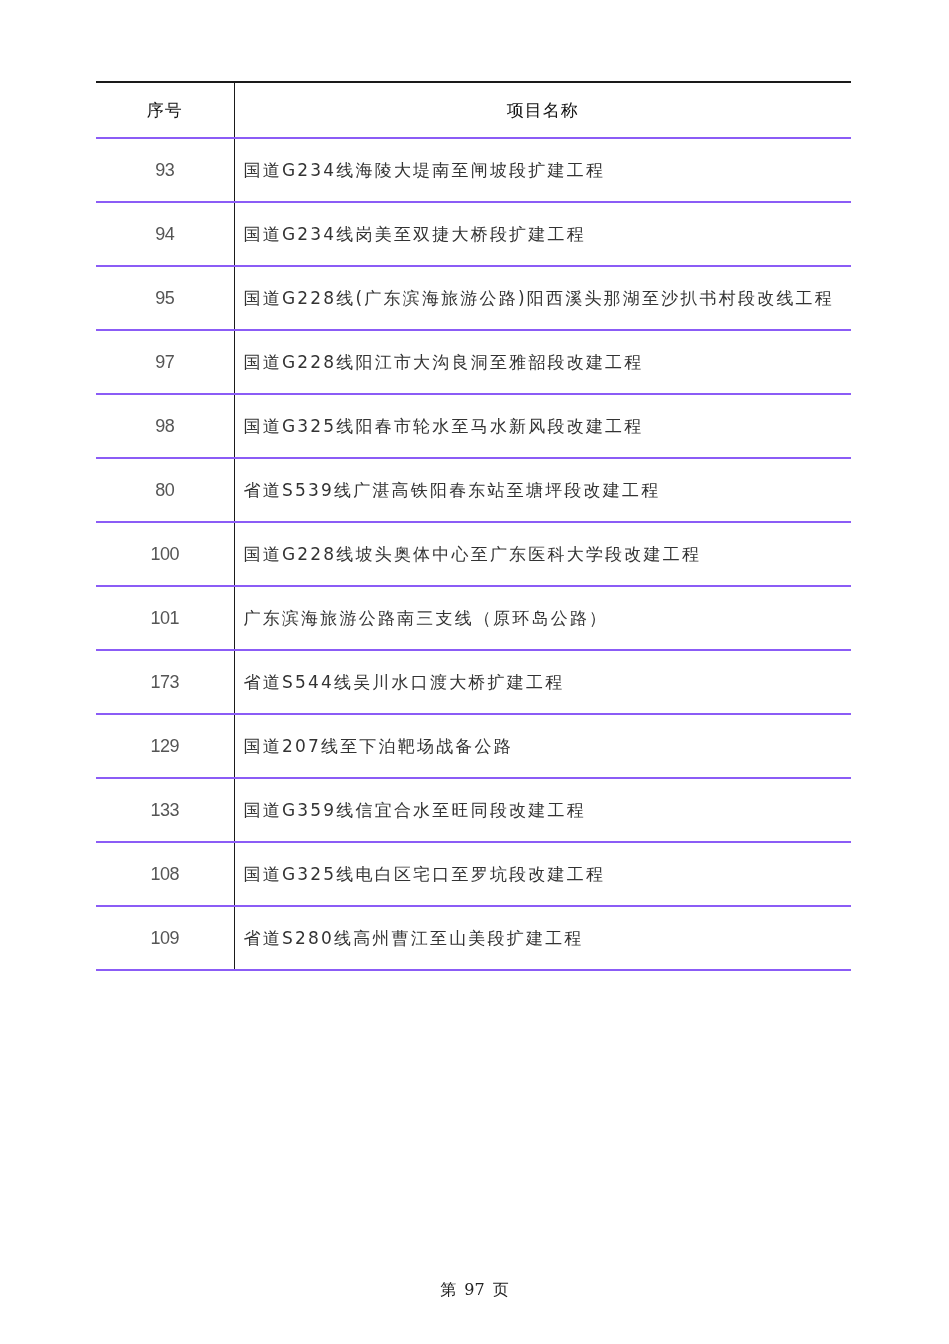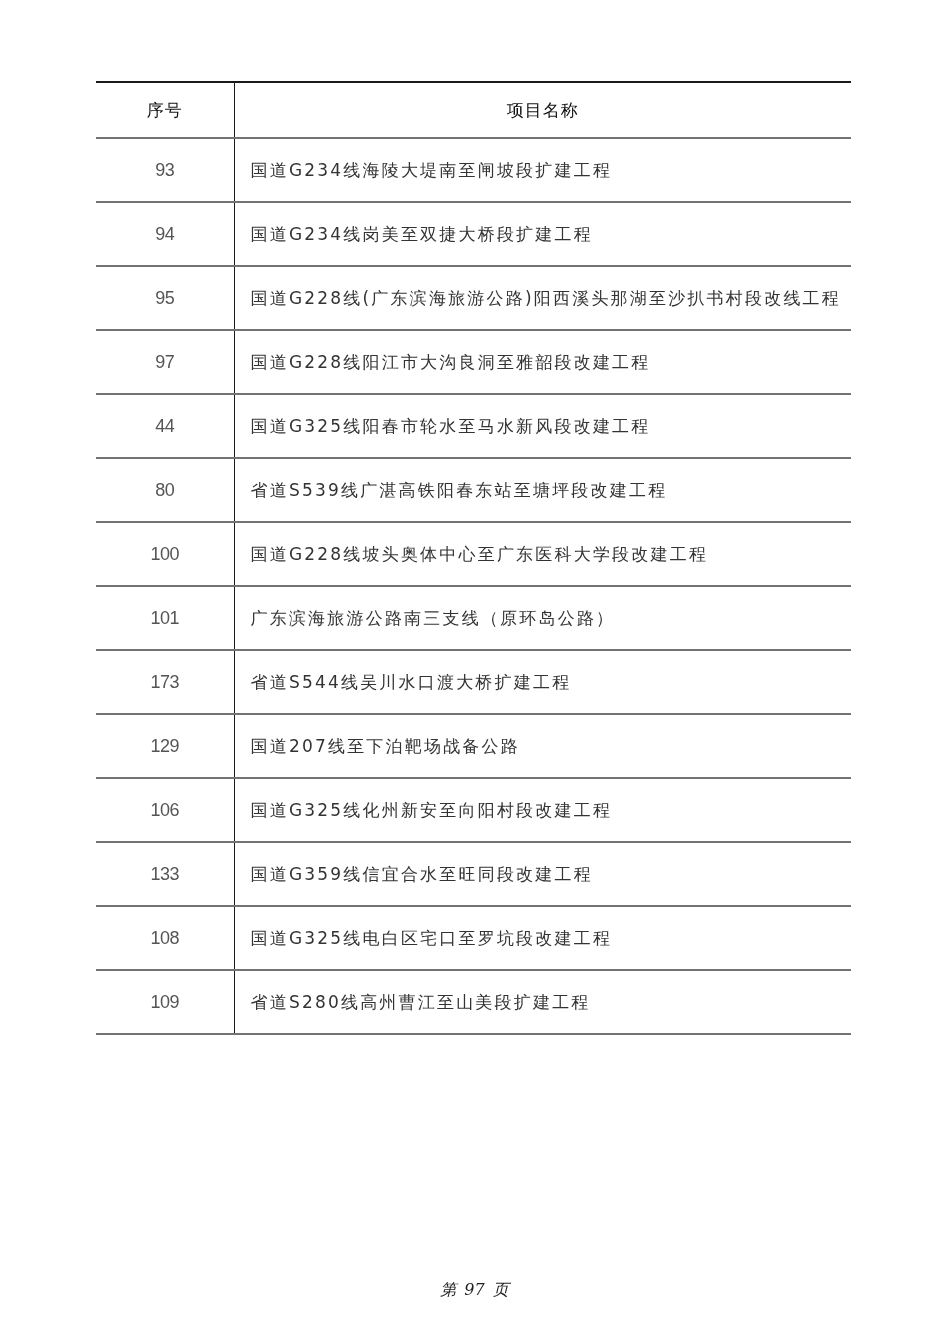--- a/index.html
+++ b/index.html
@@ -20,21 +20,21 @@
       left: 96px;
       top: 81px;
       width: 755px;
       border-collapse: collapse;
       table-layout: fixed;
     }
     .doc-table col.c-no { width: 138px; }
     .doc-table col.c-name { width: 617px; }
     .doc-table th, .doc-table td {
       border-top: 2px solid #1a1a1a;
-      border-bottom: 2px solid #737373;
+      border-bottom: 2px solid #8b5cf6;
       padding: 0;
       vertical-align: middle;
     }
     .doc-table th.c-no, .doc-table td.c-no {
       border-right: 1.5px solid #1a1a1a;
       text-align: center;
     }
     .doc-table th {
       height: 54px;
       font-size: 17px;
@@ -49,36 +49,35 @@
       margin-top: 36px;
     }
     .doc-table td.c-no {
       font-family: "Liberation Sans", "DejaVu Sans", sans-serif;
       font-size: 18px;
       color: #555555;
       letter-spacing: -0.5px;
     }
     .doc-table td.c-name {
       text-align: left;
-      padding-left: 16px;
+      padding-left: 9px;
       letter-spacing: 2.2px;
       white-space: nowrap;
       overflow: hidden;
     }
     .page-footer {
       position: absolute;
       left: 0;
       width: 949px;
       top: 1280px;
       text-align: center;
       font-family: "DejaVu Serif", "Liberation Serif", serif;
       font-size: 16px;
       color: #222222;
       word-spacing: 3px;
-      font-style: italic;
     }
   </style>
 </head>
 <body>
 
 <table class="doc-table">
   <colgroup>
     <col class="c-no">
     <col class="c-name">
   </colgroup>
@@ -99,21 +98,21 @@
     </tr>
     <tr>
       <td class="c-no">95</td>
       <td class="c-name">国道G228线(广东滨海旅游公路)阳西溪头那湖至沙扒书村段改线工程</td>
     </tr>
     <tr>
       <td class="c-no">97</td>
       <td class="c-name">国道G228线阳江市大沟良洞至雅韶段改建工程</td>
     </tr>
     <tr>
-      <td class="c-no">44</td>
+      <td class="c-no">98</td>
       <td class="c-name">国道G325线阳春市轮水至马水新风段改建工程</td>
     </tr>
     <tr>
       <td class="c-no">80</td>
       <td class="c-name">省道S539线广湛高铁阳春东站至塘坪段改建工程</td>
     </tr>
     <tr>
       <td class="c-no">100</td>
       <td class="c-name">国道G228线坡头奥体中心至广东医科大学段改建工程</td>
     </tr>
@@ -123,24 +122,20 @@
     </tr>
     <tr>
       <td class="c-no">173</td>
       <td class="c-name">省道S544线吴川水口渡大桥扩建工程</td>
     </tr>
     <tr>
       <td class="c-no">129</td>
       <td class="c-name">国道207线至下泊靶场战备公路</td>
     </tr>
     <tr>
-      <td class="c-no">106</td>
-      <td class="c-name">国道G325线化州新安至向阳村段改建工程</td>
-    </tr>
-    <tr>
       <td class="c-no">133</td>
       <td class="c-name">国道G359线信宜合水至旺同段改建工程</td>
     </tr>
     <tr>
       <td class="c-no">108</td>
       <td class="c-name">国道G325线电白区宅口至罗坑段改建工程</td>
     </tr>
     <tr>
       <td class="c-no">109</td>
       <td class="c-name">省道S280线高州曹江至山美段扩建工程</td>

